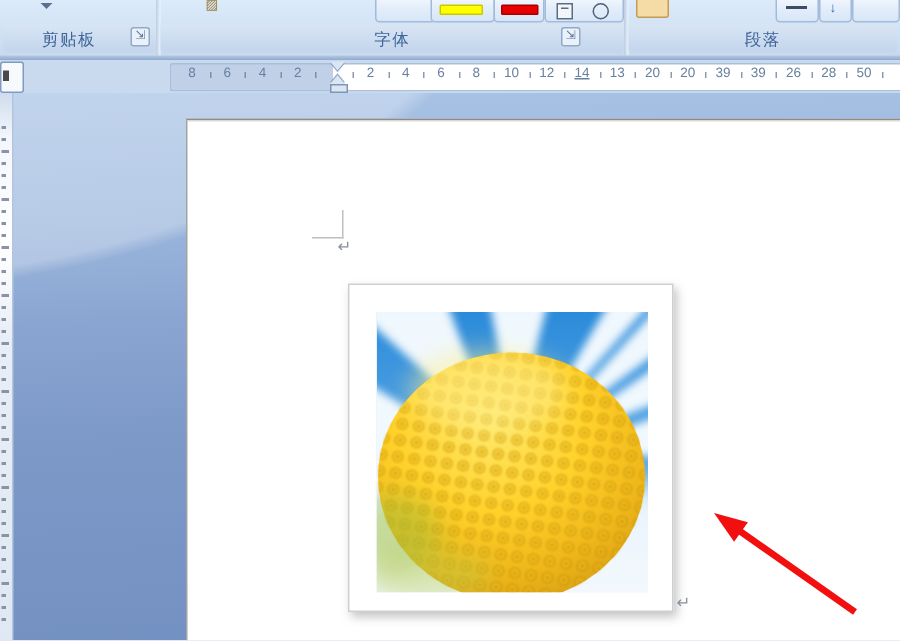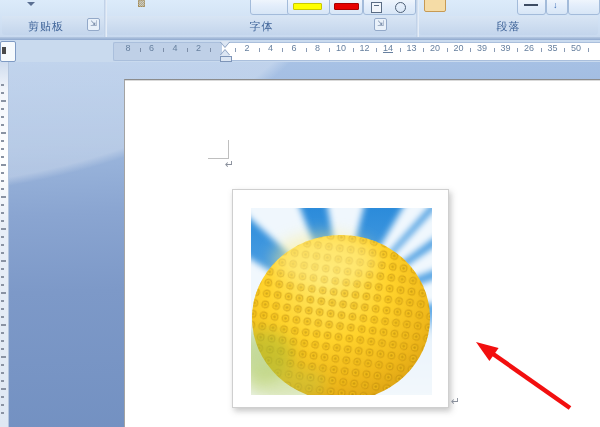--- a/index.html
+++ b/index.html
@@ -152,21 +152,21 @@
         <span class="rnum" style="left: 317.5px;">8</span>
         <span class="rnum" style="left: 341px;">10</span>
         <span class="rnum" style="left: 364.5px;">12</span>
         <span class="rnum" style="left: 388px; text-decoration: underline;">14</span>
         <span class="rnum" style="left: 411.5px;">13</span>
         <span class="rnum" style="left: 435px;">20</span>
         <span class="rnum" style="left: 458.5px;">20</span>
         <span class="rnum" style="left: 482px;">39</span>
         <span class="rnum" style="left: 505.5px;">39</span>
         <span class="rnum" style="left: 529px;">26</span>
-        <span class="rnum" style="left: 552.5px;">35</span>
+        <span class="rnum" style="left: 552.5px;">28</span>
         <span class="rnum" style="left: 576px;">50</span>
         <span class="rtick" style="left: 210.25px; background: rgb(125, 142, 168);"></span>
         <span class="rtick" style="left: 186.75px; background: rgb(125, 142, 168);"></span>
         <span class="rtick" style="left: 163.25px; background: rgb(125, 142, 168);"></span>
         <span class="rtick" style="left: 139.75px; background: rgb(125, 142, 168);"></span>
         <span class="rtick" style="left: 235.25px;"></span>
         <span class="rtick" style="left: 258.75px;"></span>
         <span class="rtick" style="left: 282.25px;"></span>
         <span class="rtick" style="left: 305.75px;"></span>
         <span class="rtick" style="left: 329.25px;"></span>

